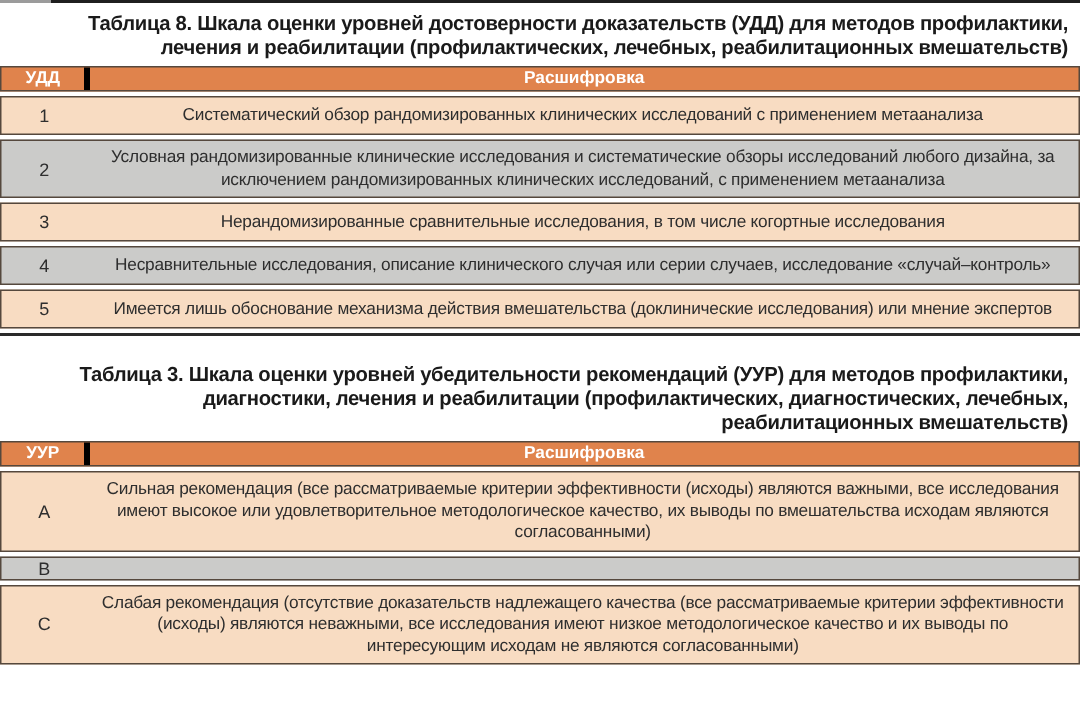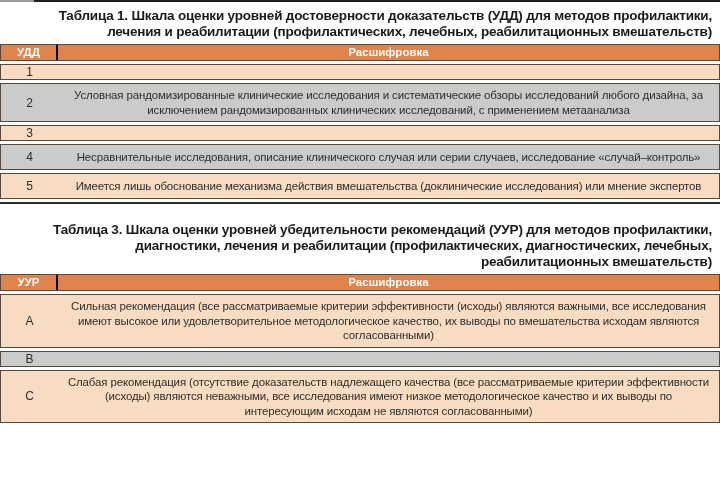--- a/index.html
+++ b/index.html
@@ -39,21 +39,21 @@
   }
   .hdr-cell {
     color: var(--header_text, #ffffff);
     font-weight: bold;
     font-size: 11.5px;
     line-height: 15px;
     text-align: center;
   }
   .hdr-level {
     width: 55px;
-    border-right: 2px solid #000000;
+    border-right: 4px solid #000000;
   }
   .hdr-desc { flex: 1; }
   .row {
     display: flex;
     margin-top: 3px;
     border: 1px solid var(--border_dark, #55483d);
     align-items: stretch;
   }
   .row.peach { background: var(--row_peach, #f8dcc2); }
   .row.gray  { background: var(--row_gray, #cbcbc9); }
@@ -83,37 +83,39 @@
     margin-top: 3px;
     background: var(--heavy_line, #2a2a2a);
   }
   .gap { height: 12px; }
 </style>
 </head>
 <body>
 
 <div class="top-edge"></div>
 
-<div class="table-title">Таблица 1. Шкала оценки уровней достоверности доказательств (УДД) для методов профилактики, лечения и реабилитации (профилактических, лечебных, реабилитационных вмешательств)</div>
+<div class="table-title">Таблица 8. Шкала оценки уровней достоверности доказательств (УДД) для методов профилактики, лечения и реабилитации (профилактических, лечебных, реабилитационных вмешательств)</div>
 
 <div class="tbl">
   <div class="hdr-row">
     <div class="hdr-cell hdr-level">УДД</div>
     <div class="hdr-cell hdr-desc">Расшифровка</div>
   </div>
 
   <div class="row peach">
     <div class="cell-level">1</div>
+    <div class="cell-desc">Систематический обзор рандомизированных клинических исследований с применением метаанализа</div>
   </div>
   <div class="row gray">
     <div class="cell-level">2</div>
     <div class="cell-desc">Условная рандомизированные клинические исследования и систематические обзоры исследований любого дизайна, за исключением рандомизированных клинических исследований, с применением метаанализа</div>
   </div>
   <div class="row peach">
     <div class="cell-level">3</div>
+    <div class="cell-desc">Нерандомизированные сравнительные исследования, в том числе когортные исследования</div>
   </div>
   <div class="row gray">
     <div class="cell-level">4</div>
     <div class="cell-desc">Несравнительные исследования, описание клинического случая или серии случаев, исследование «случай–контроль»</div>
   </div>
   <div class="row peach">
     <div class="cell-level">5</div>
     <div class="cell-desc">Имеется лишь обоснование механизма действия вмешательства (доклинические исследования) или мнение экспертов</div>
   </div>
 

